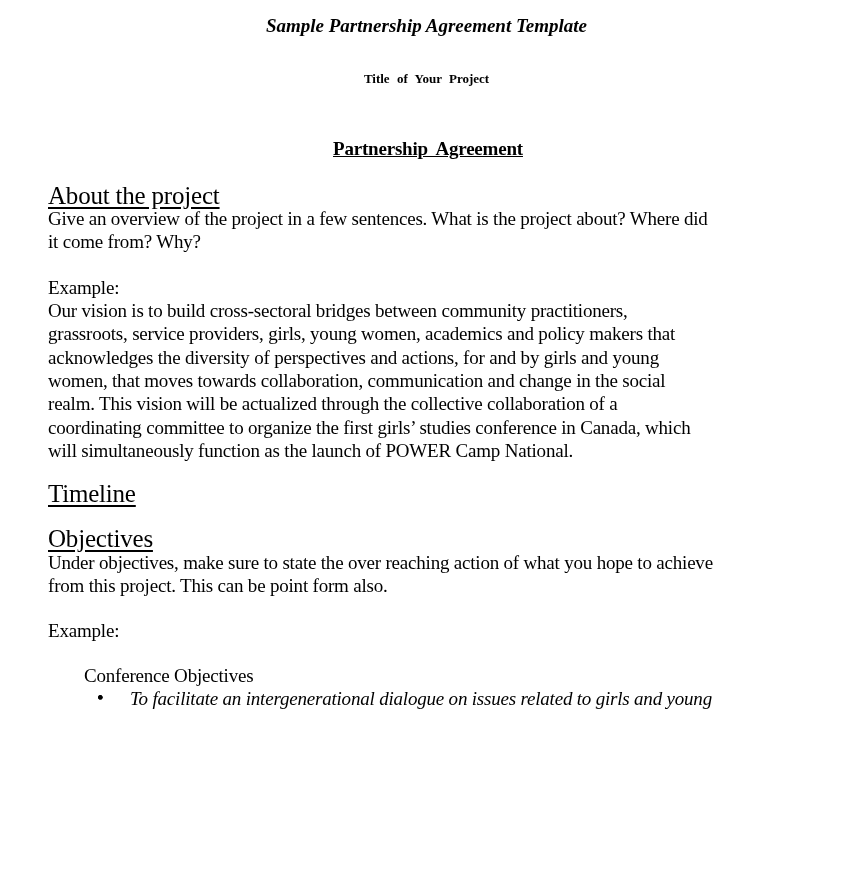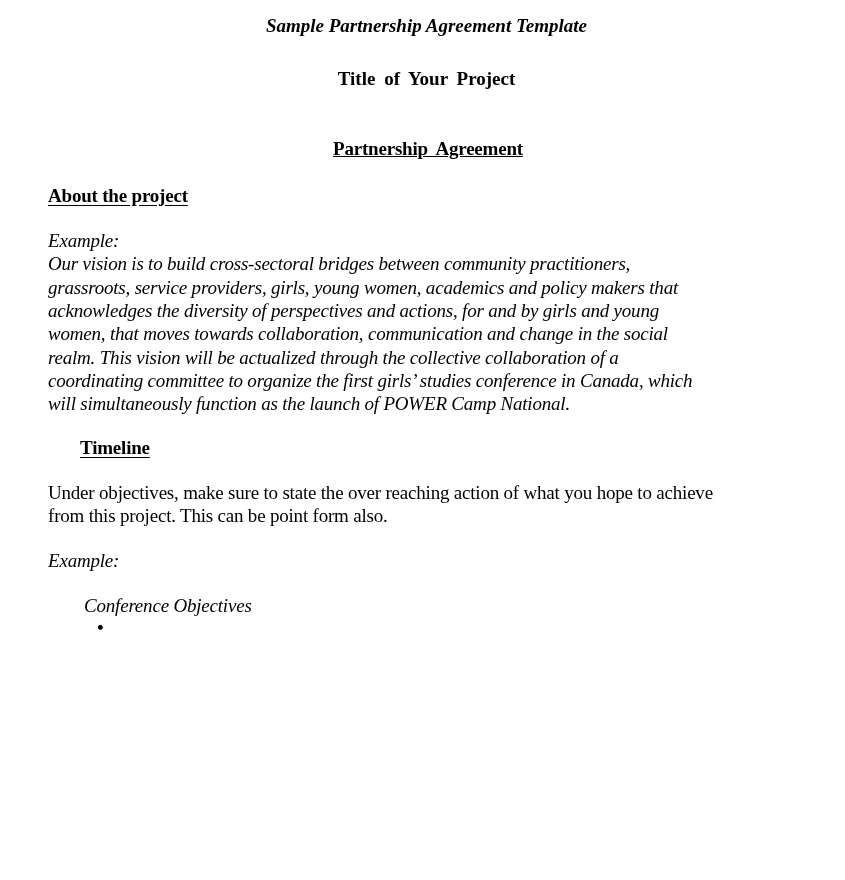--- a/index.html
+++ b/index.html
@@ -21,49 +21,49 @@
   .content { width: 760px; }
 
   .template-title {
     font-size: 19px;
     font-weight: bold;
     font-style: italic;
     text-align: center;
     letter-spacing: 0;
   }
   .project-title {
-    font-size: 19px;
+    font-size: 13px;
     font-weight: bold;
     text-align: center;
     margin-top: 30px;
     word-spacing: 4px;
     letter-spacing: 0;
   }
   .agreement-block { margin-top: 46px; text-align: center; }
   .agreement-heading {
     font-weight: bold;
     word-spacing: 4px;
     text-decoration: underline;
   }
   .agreement-note { max-width: 752px; margin: 0 auto; }
 
   .sec-heading {
-    font-size: 19px;
-    font-weight: bold;
+    font-size: 25px;
+    font-weight: normal;
     text-decoration: underline;
     text-underline-offset: 3px;
   }
   .sec-about { margin-top: 24px; }
   .example-block-1 { margin-top: 22px; }
-  .sec-timeline { margin-top: 20px; margin-left: 32px; }
+  .sec-timeline { margin-top: 20px; }
   .sec-objectives { margin-top: 22px; }
   .example-label-2 { margin-top: 22px; }
   .conference-heading { margin-top: 21px; margin-left: 36px; }
 
-  .italic { font-style: italic; }
+  .italic { }
 
   .bullet-list {
     list-style: none;
     padding-left: 47px;
     margin: 0;
   }
   .bullet-list li {
     position: relative;
     padding-left: 35px;
     font-style: italic;
@@ -85,48 +85,52 @@
   <h1 class="template-title">Sample Partnership Agreement Template</h1>
 
   <h2 class="project-title">Title of Your Project</h2>
 
   <div class="agreement-block content">
     <div class="agreement-heading">Partnership Agreement</div>
   </div>
 
   <section class="sec-about content">
     <h3 class="sec-heading">About the project</h3>
+    <p class="body-text">Give an overview of the project in a few sentences. What is the project about? Where did
+it come from? Why?</p>
   </section>
 
   <div class="example-block-1 content">
     <p class="italic">Example:</p>
     <p class="italic">Our vision is to build cross-sectoral bridges between community practitioners,
 grassroots, service providers, girls, young women, academics and policy makers that
 acknowledges the diversity of perspectives and actions, for and by girls and young
 women, that moves towards collaboration, communication and change in the social
 realm. This vision will be actualized through the collective collaboration of a
 coordinating committee to organize the first girls’ studies conference in Canada, which
 will simultaneously function as the launch of POWER Camp National.</p>
   </div>
 
   <section class="sec-timeline content">
     <h3 class="sec-heading">Timeline</h3>
   </section>
 
   <section class="sec-objectives content">
+    <h3 class="sec-heading">Objectives</h3>
     <p class="body-text">Under objectives, make sure to state the over reaching action of what you hope to achieve
 from this project. This can be point form also.</p>
   </section>
 
   <p class="example-label-2 italic content">Example:</p>
 
   <p class="conference-heading italic content">Conference Objectives</p>
 
   <ul class="bullet-list content">
     <li>
       <span class="bullet-marker">•</span>
     </li>
     <li>
       <span class="bullet-marker">•</span>
+      <span class="bullet-text">To facilitate an intergenerational dialogue on issues related to girls and young</span>
     </li>
   </ul>
 
 </div>
 
 </body></html>

